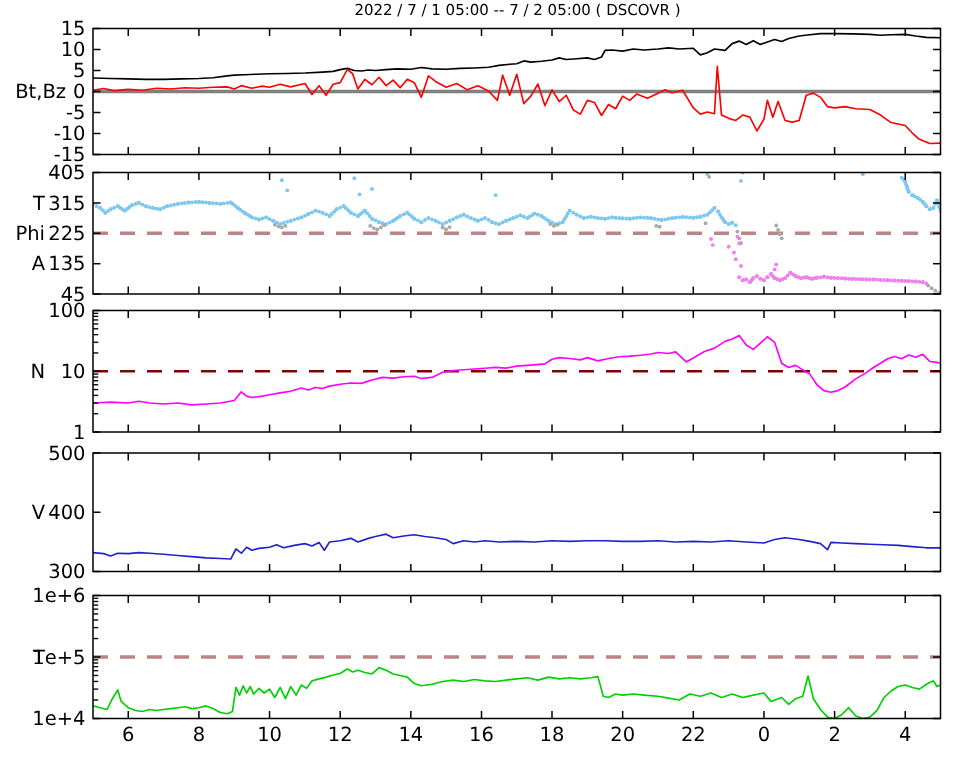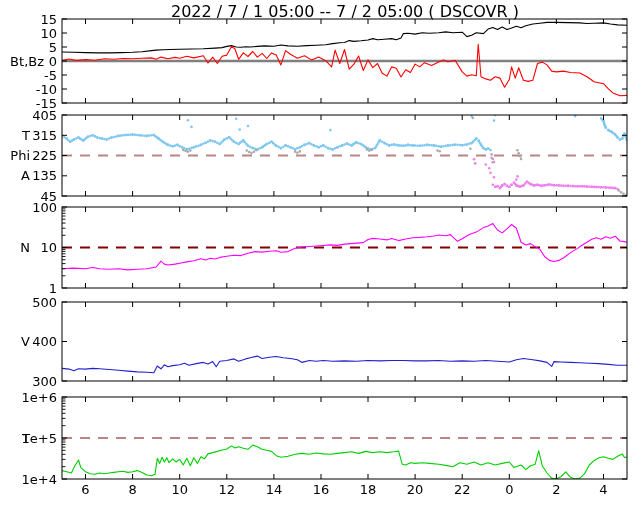--- a/index.html
+++ b/index.html
@@ -1,19 +1,19 @@
 <!DOCTYPE html>
 <html><head>
 <meta charset="utf-8">
 <style>
   html,body{margin:0;padding:0;background:#ffffff;}
   .screen{position:relative;width:640px;height:512px;background:#ffffff;overflow:hidden;
           font-family:"DejaVu Sans",sans-serif;}
   .title{position:absolute;top:2px;left:345px;transform:translateX(-50%);
-         font-size:16px;color:#000;white-space:nowrap;}
+         font-size:10px;color:#000;white-space:nowrap;}
   .xlabel{position:absolute;top:496px;left:345px;transform:translateX(-50%);
           font-size:13px;color:#6d28d9;margin-top:28px;}
   svg{position:absolute;top:0;left:0;}
   svg text{font-family:"DejaVu Sans",sans-serif;font-size:13px;fill:#000;}
 </style>
 </head>
 <body>
 
 <div class="screen">
   <div class="title">2022 / 7 / 1  05:00 -- 7 / 2  05:00 ( DSCOVR )</div>

